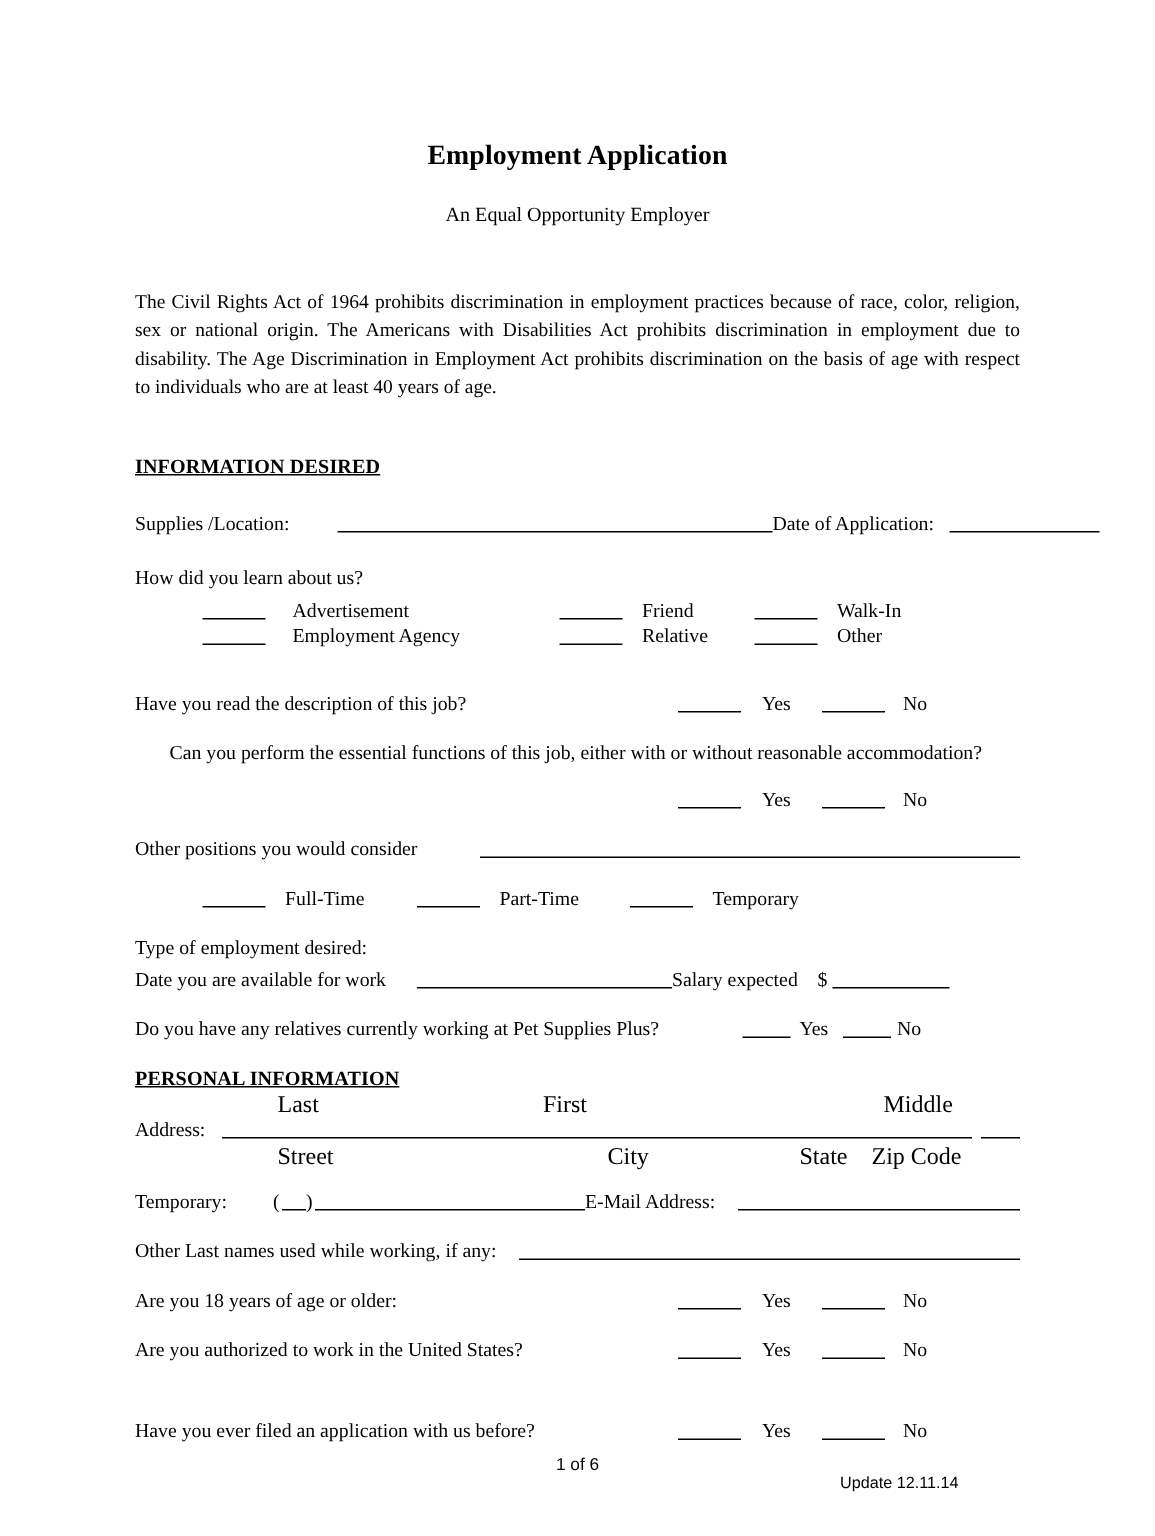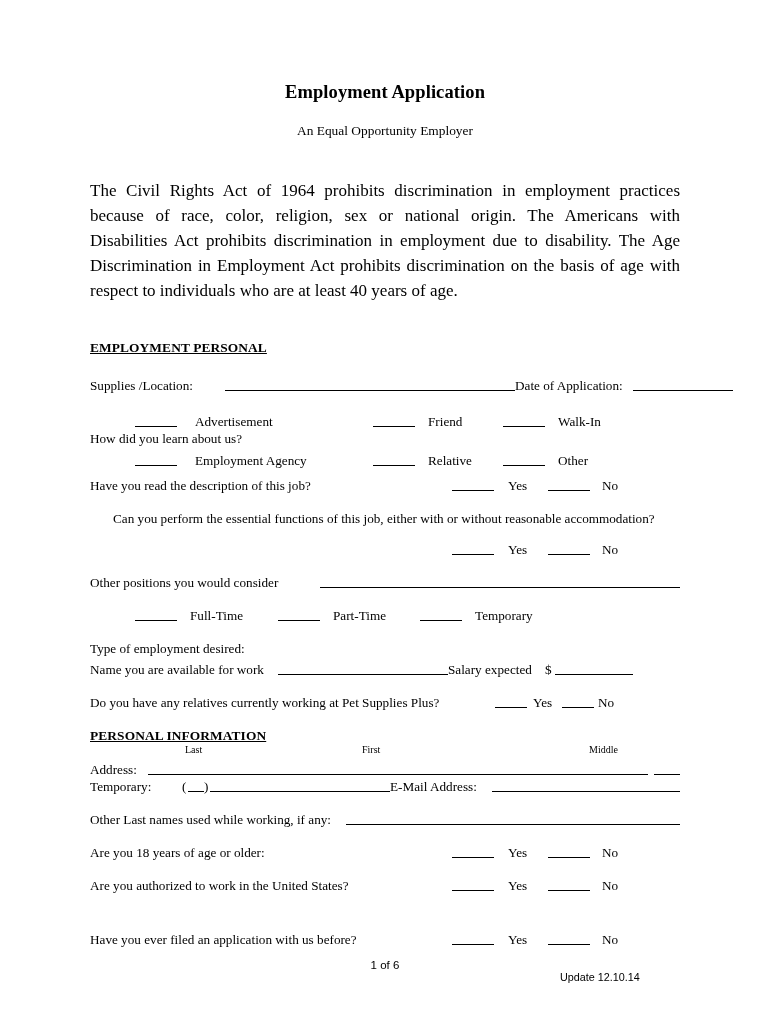--- a/index.html
+++ b/index.html
@@ -12,21 +12,21 @@
     width: 770px;
     height: 1024px;
     position: relative;
     font-family: "Liberation Serif", "DejaVu Serif", serif;
     color: #000000;
     font-size: 13.2px;
     overflow: hidden;
   }
   .page {
     position: absolute;
-    left: 0; top: 0;
+    left: 0; top: 12px;
     width: 770px;
     height: 748px;
   }
   .content {
     position: absolute;
     left: 90px;
     top: 0;
     width: 590px;
   }
 
@@ -43,21 +43,21 @@
     text-align: center;
     font-size: 13.4px;
     margin: 0;
     padding-top: 20px;
   }
   .intro {
     margin: 0;
     padding-top: 40px;
     text-align: justify;
     line-height: 1.47;
-    font-size: 17px;
+    font-size: 13px;
   }
   .section-head {
     font-weight: bold;
     text-decoration: underline;
     font-size: 13.4px;
     letter-spacing: .1px;
   }
 
   
   .row {
@@ -82,21 +82,21 @@
     vertical-align: baseline;
   }
   .blank-sm {
     display: inline-block;
     border-bottom: 1px solid #000;
     width: 32px;
     height: 0.92em;
     vertical-align: baseline;
   }
   .sub-label {
-    font-size: 10px;
+    font-size: 16px;
   }
 
   
   .footer-page {
     position: absolute;
     left: 0;
     top: 959px;
     width: 770px;
     text-align: center;
     font-family: "Liberation Sans", "DejaVu Sans", sans-serif;
@@ -114,52 +114,52 @@
 <body>
 
 <div class="page">
   <div class="content">
 
     <div class="doc-title">Employment Application</div>
     <div class="doc-subtitle">An Equal Opportunity Employer</div>
     <div class="intro">The Civil Rights Act of 1964 prohibits discrimination in employment practices because of race, color, religion, sex or national origin.  The Americans with Disabilities Act prohibits discrimination in employment due to disability.  The Age Discrimination in Employment Act prohibits discrimination on the basis of age with respect to individuals who are at least 40 years of age.</div>
 
     <div style="height:36px"></div>
-    <div class="section-head">EMPLOYMENT PERSONAL</div>
+    <div class="section-head">INFORMATION DESIRED</div>
 
     <div class="row" style="height:36px; margin-top:22px;">
       <span class="abs" style="left:0; top:0;">Supplies /Location:</span>
       <span class="abs ln" style="left:135px; top:0; width:290px;"></span>
       <span class="abs" style="left:425px; top:0;">Date of Application:</span>
       <span class="abs ln" style="left:543px; top:0; width:100px;"></span>
+    </div>
+
+    <div class="row" style="height:22px;">
+      <span>How did you learn about us?</span>
     </div>
 
     <div class="row" style="height:17px;">
       <span class="abs blank" style="left:45px; top:0;"></span>
       <span class="abs" style="left:105px; top:0;">Advertisement</span>
       <span class="abs blank" style="left:283px; top:0;"></span>
       <span class="abs" style="left:338px; top:0;">Friend</span>
       <span class="abs blank" style="left:413px; top:0;"></span>
       <span class="abs" style="left:468px; top:0;">Walk-In</span>
     </div>
 
-    <div class="row" style="height:22px;">
-      <span>How did you learn about us?</span>
-    </div>
-
     <div class="row" style="height:17px;">
       <span class="abs blank" style="left:45px; top:0;"></span>
       <span class="abs" style="left:105px; top:0;">Employment Agency</span>
       <span class="abs blank" style="left:283px; top:0;"></span>
       <span class="abs" style="left:338px; top:0;">Relative</span>
       <span class="abs blank" style="left:413px; top:0;"></span>
       <span class="abs" style="left:468px; top:0;">Other</span>
     </div>
 
-    <div class="row" style="height:33px; margin-top:8px;">
+    <div class="row" style="height:33px; margin-top:28px;">
       <span class="abs" style="left:0; top:0;">Have you read the description of this job?</span>
       <span class="abs blank" style="left:362px; top:0;"></span>
       <span class="abs" style="left:418px; top:0;">Yes</span>
       <span class="abs blank" style="left:458px; top:0;"></span>
       <span class="abs" style="left:512px; top:0;">No</span>
     </div>
 
     <div class="row" style="height:31px;margin-left:23px;">
       <span>Can you perform the essential functions of this job, either with or without reasonable accommodation?</span>
     </div>
@@ -181,21 +181,21 @@
       <span class="abs blank" style="left:188px; top:0;"></span>
       <span class="abs" style="left:243px; top:0;">Part-Time</span>
       <span class="abs blank" style="left:330px; top:0;"></span>
       <span class="abs" style="left:385px; top:0;">Temporary</span>
     </div>
     <div class="row" style="height:21px;">
       <span>Type of employment desired:</span>
     </div>
 
     <div class="row" style="height:33px;">
-      <span class="abs" style="left:0; top:0;">Name you are available for work</span>
+      <span class="abs" style="left:0; top:0;">Date you are available for work</span>
       <span class="abs ln" style="left:188px; top:0; width:170px;"></span>
       <span class="abs" style="left:358px; top:0;">Salary expected</span>
       <span class="abs" style="left:455px; top:0;">$</span>
       <span class="abs ln" style="left:465px; top:0; width:78px;"></span>
     </div>
 
     <div class="row" style="height:33px;">
       <span class="abs" style="left:0; top:0;">Do you have any relatives currently working at Pet Supplies Plus?</span>
       <span class="abs blank-sm" style="left:405px; top:0;"></span>
       <span class="abs" style="left:443px; top:0;">Yes</span>
@@ -208,20 +208,26 @@
     <div class="row sub-label" style="height:18px;">
       <span class="abs" style="left:95px; top:0;">Last</span>
       <span class="abs" style="left:272px; top:0;">First</span>
       <span class="abs" style="left:499px; top:0;">Middle</span>
     </div>
 
     <div class="row" style="height:17px;">
       <span class="abs" style="left:0; top:0;">Address:</span>
       <span class="abs ln" style="left:58px; top:0; width:500px;"></span>
       <span class="abs ln" style="left:564px; top:0; width:26px;"></span>
+    </div>
+    <div class="row sub-label" style="height:31px;">
+      <span class="abs" style="left:95px; top:0;">Street</span>
+      <span class="abs" style="left:315px; top:0;">City</span>
+      <span class="abs" style="left:443px; top:0;">State</span>
+      <span class="abs" style="left:491px; top:0;">Zip Code</span>
     </div>
 
     <div class="row" style="height:33px;">
       <span class="abs" style="left:0; top:0;">Temporary:</span>
       <span class="abs" style="left:92px; top:0;">(</span>
       <span class="abs ln" style="left:98px; top:0; width:16px;"></span>
       <span class="abs" style="left:114px; top:0;">)</span>
       <span class="abs ln" style="left:120px; top:0; width:180px;"></span>
       <span class="abs" style="left:300px; top:0;">E-Mail Address:</span>
       <span class="abs ln" style="left:402px; top:0; width:188px;"></span>
@@ -253,14 +259,14 @@
       <span class="abs" style="left:0; top:0;">Have you ever filed an application with us before?</span>
       <span class="abs blank" style="left:362px; top:0;"></span>
       <span class="abs" style="left:418px; top:0;">Yes</span>
       <span class="abs blank" style="left:458px; top:0;"></span>
       <span class="abs" style="left:512px; top:0;">No</span>
     </div>
 
   </div>
 
   <div class="footer-page">1 of 6</div>
-  <div class="footer-update">Update 12.10.14</div>
+  <div class="footer-update">Update 12.11.14</div>
 </div>
 
 </body></html>

